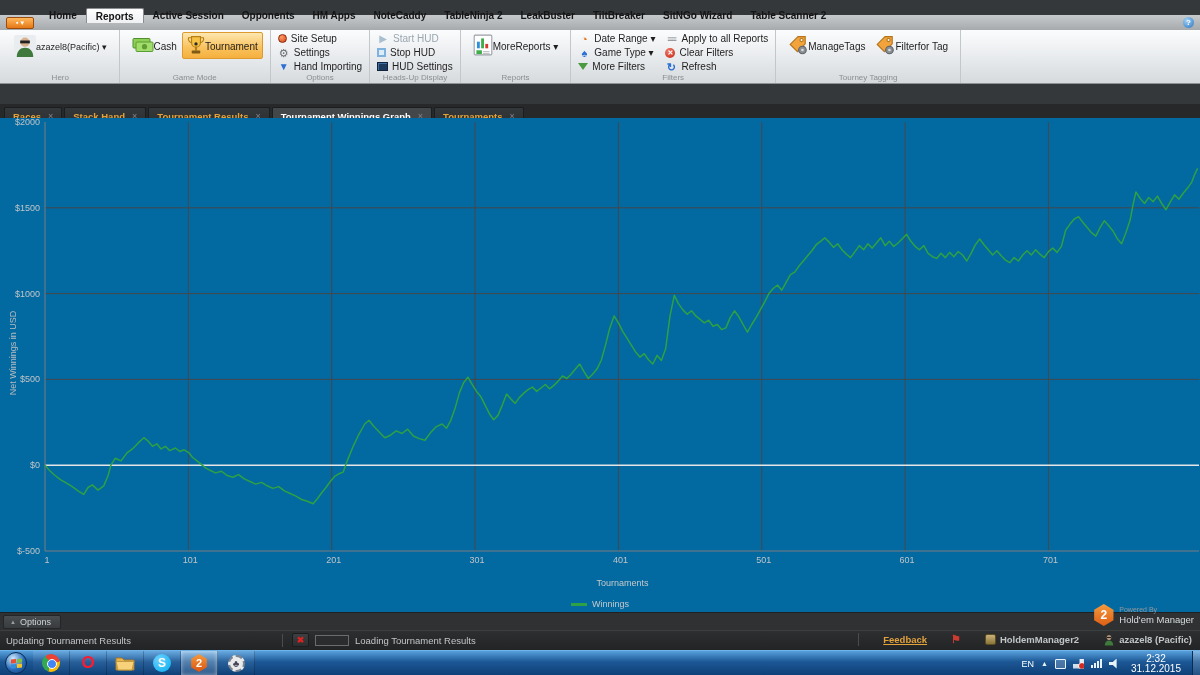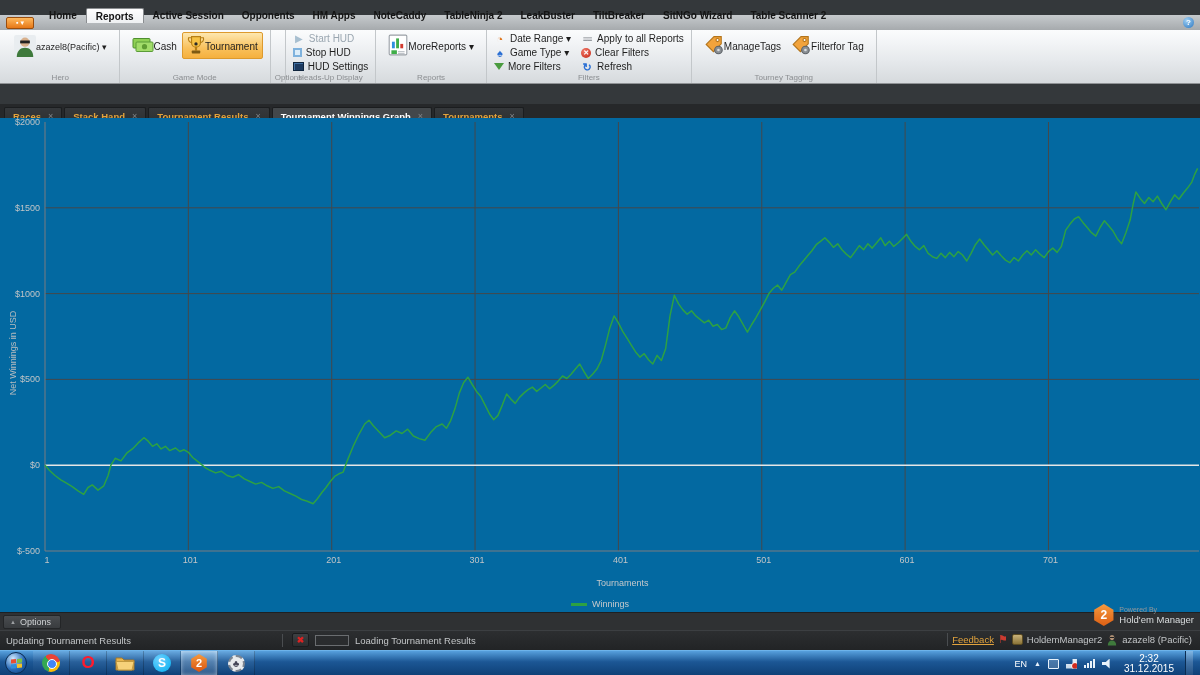--- a/index.html
+++ b/index.html
@@ -107,21 +107,21 @@
   .statusbar{position:absolute;left:0;top:630px;width:100%;height:20px;
     background:linear-gradient(#2c2e30,#222426);border-top:1px solid #3c3f42;
     color:#c2c5c7;font-size:9.5px;}
   .sb-left{position:absolute;left:6px;top:4px;}
   .sb-div{position:absolute;left:282px;top:3px;width:1px;height:13px;background:#4a4d50;}
   .sb-mid{position:absolute;left:292px;top:2px;display:flex;align-items:center;gap:6px;}
   .sb-x{width:17px;height:14px;background:linear-gradient(#3d4043,#2b2d2f);border:1px solid #1a1c1e;
     border-radius:2px;color:#d22;font-size:9px;font-weight:bold;text-align:center;line-height:13px;}
   .sb-progress{width:34px;height:11px;border:1px solid #6a6d70;background:#2a2c2e;padding:1px;}
   .sb-progress .fill{width:100%;height:100%;background:linear-gradient(#f4f4f4,#9da0a3);}
-  .sb-right{position:absolute;right:8px;top:2px;display:flex;align-items:center;gap:4px;}
+  .sb-right{position:absolute;right:8px;top:2px;display:flex;align-items:center;gap:24px;font-weight:bold;}
   .sb-vdiv{width:1px;height:13px;background:#4a4d50;}
   .feedback{color:#e2a33d;text-decoration:underline;}
   .flagic{color:#cc3b30;font-size:11px;}
   .dbic{width:11px;height:11px;border-radius:2px;background:linear-gradient(#c9b27a,#8a7438);border:1px solid #5d4d22;}
   .avsm svg{display:block;}
 
   
   .taskbar{position:absolute;left:0;top:650px;width:100%;height:25px;
     background:linear-gradient(#57a0dd,#1c5795 45%,#0e4077);border-top:1px solid #6db3ea;
     display:flex;align-items:center;}
@@ -143,21 +143,21 @@
   .chrome::after{content:"";position:absolute;left:5px;top:5px;width:8px;height:8px;border-radius:50%;
     background:#4285f4;border:1.5px solid #fff;}
   .opera{color:#ff1b2d;font-size:17px;font-weight:bold;line-height:18px;}
   .skype{width:18px;height:18px;border-radius:50%;background:radial-gradient(circle at 35% 30%,#6fd0ff,#00aff0);
     color:#fff;font-size:12px;font-weight:bold;text-align:center;line-height:18px;}
   .hexa{width:17px;height:18px;background:linear-gradient(#f59a3e,#d9530f);
     clip-path:polygon(50% 0,96% 26%,96% 74%,50% 100%,4% 74%,4% 26%);
     color:#fff;font-size:11px;font-weight:bold;display:flex;align-items:center;justify-content:center;}
   .chip{width:17px;height:17px;border-radius:50%;background:#e8eaec;border:2px dashed #7d8590;
     color:#3d4builder65;display:flex;align-items:center;justify-content:center;font-size:10px;color:#445;}
-  .tray{position:absolute;right:0;top:0;height:25px;display:flex;align-items:center;gap:7px;padding-right:7px;margin-left:15px;}
+  .tray{position:absolute;right:0;top:0;height:25px;display:flex;align-items:center;gap:7px;padding-right:0;margin-left:15px;}
   .tray .en{color:#fff;font-size:9px;}
   .tray .up{color:#e8f2fb;font-size:7px;}
   .trayic{width:11px;height:10px;position:relative;}
   .t-ac{border:1px solid #e8f2fb;border-radius:1px;background:rgba(255,255,255,.2);}
   .t-net{background:linear-gradient(#e8f2fb,#c3d6e6);clip-path:polygon(0 100%,100% 100%,100% 0,60% 0,60% 55%,0 55%);}
   .t-net::after{content:"";position:absolute;right:-2px;bottom:-1px;width:6px;height:6px;border-radius:50%;background:#d22a1e;border:1px solid #fff;}
   .t-bars{display:flex;align-items:flex-end;gap:1px;}
   .t-bars i{width:2px;background:#e8f2fb;display:block;}
   .t-vol{background:#e8f2fb;clip-path:polygon(0 35%,35% 35%,70% 0,70% 100%,35% 65%,0 65%);}
   .clock{color:#fff;font-size:10px;line-height:10px;text-align:center;margin:0 4px;}
@@ -222,20 +222,34 @@
                 <rect x="7" y="10.5" width="2" height="3.5" fill="#b77f14"></rect>
                 <rect x="4.2" y="14" width="7.6" height="2.6" rx="0.6" fill="#7e5a12"></rect>
                 <circle cx="8" cy="8" r="1.5" fill="#2a2a2a"></circle>
               </svg></span>
           </div>
           <div>Tournament</div>
         </div>
       </div>
       <div class="rgroup">
         <div class="glabel">Options</div>
+        <div class="rcol">
+          <div class="ritem">
+            <span class="ic-dot"></span>
+            <span>Site Setup</span>
+          </div>
+          <div class="ritem">
+            <span class="ic ic-gear">⚙</span>
+            <span>Settings</span>
+          </div>
+          <div class="ritem">
+            <span class="ic ic-import">▼</span>
+            <span>Hand Importing</span>
+          </div>
+        </div>
       </div>
       <div class="rgroup">
         <div class="glabel">Heads-Up Display</div>
         <div class="rcol">
           <div class="ritem disabled">
             <span class="ic ic-play">▶</span>
             <span>Start HUD</span>
           </div>
           <div class="ritem">
             <span class="ic-stop"></span>

